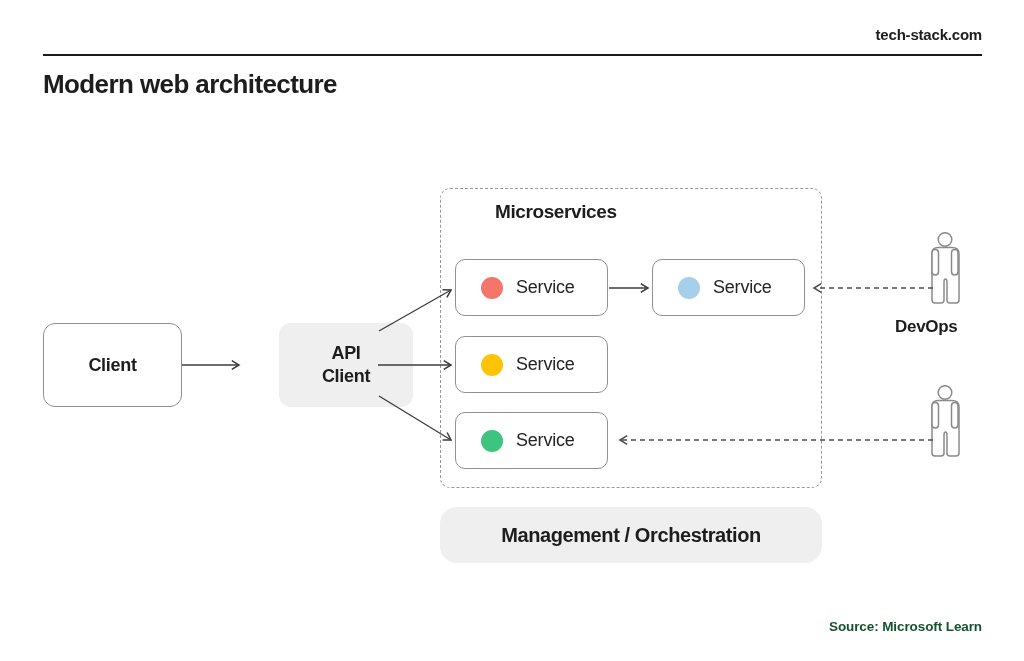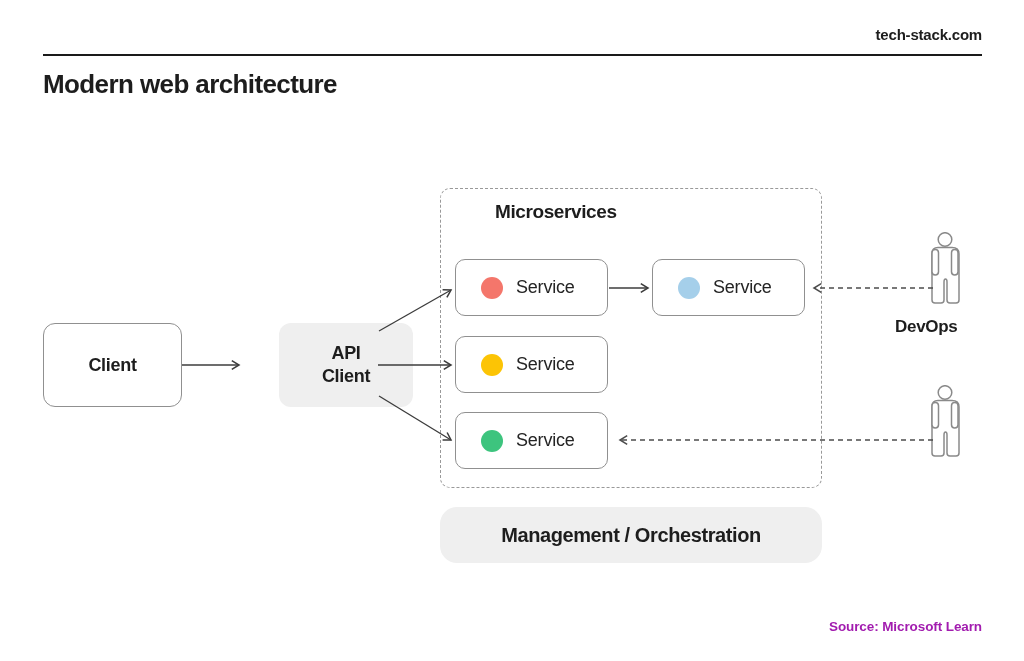--- a/index.html
+++ b/index.html
@@ -75,21 +75,21 @@
   .person { position: absolute; width: 36px; height: 80px; }
   .p1 { left: 927px; top: 232px; }
   .p2 { left: 927px; top: 385px; }
   .devops {
     position: absolute; left: 895px; top: 317px; width: 100px;
     font-size: 17px; font-weight: bold; letter-spacing: -0.3px;
   }
 
   .source {
     position: absolute; top: 619px; right: 42px;
-    font-size: 13.5px; font-weight: bold; letter-spacing: -0.1px; color: #a21caf; margin-left: 20px;
+    font-size: 13.5px; font-weight: bold; letter-spacing: -0.1px; color: #14532d; margin-left: 20px;
   }
 
   .connectors { position: absolute; inset: 0; pointer-events: none; }
 </style>
 </head>
 <body>
 
 <div class="canvas">
 
   <div class="site">tech-stack.com</div>

